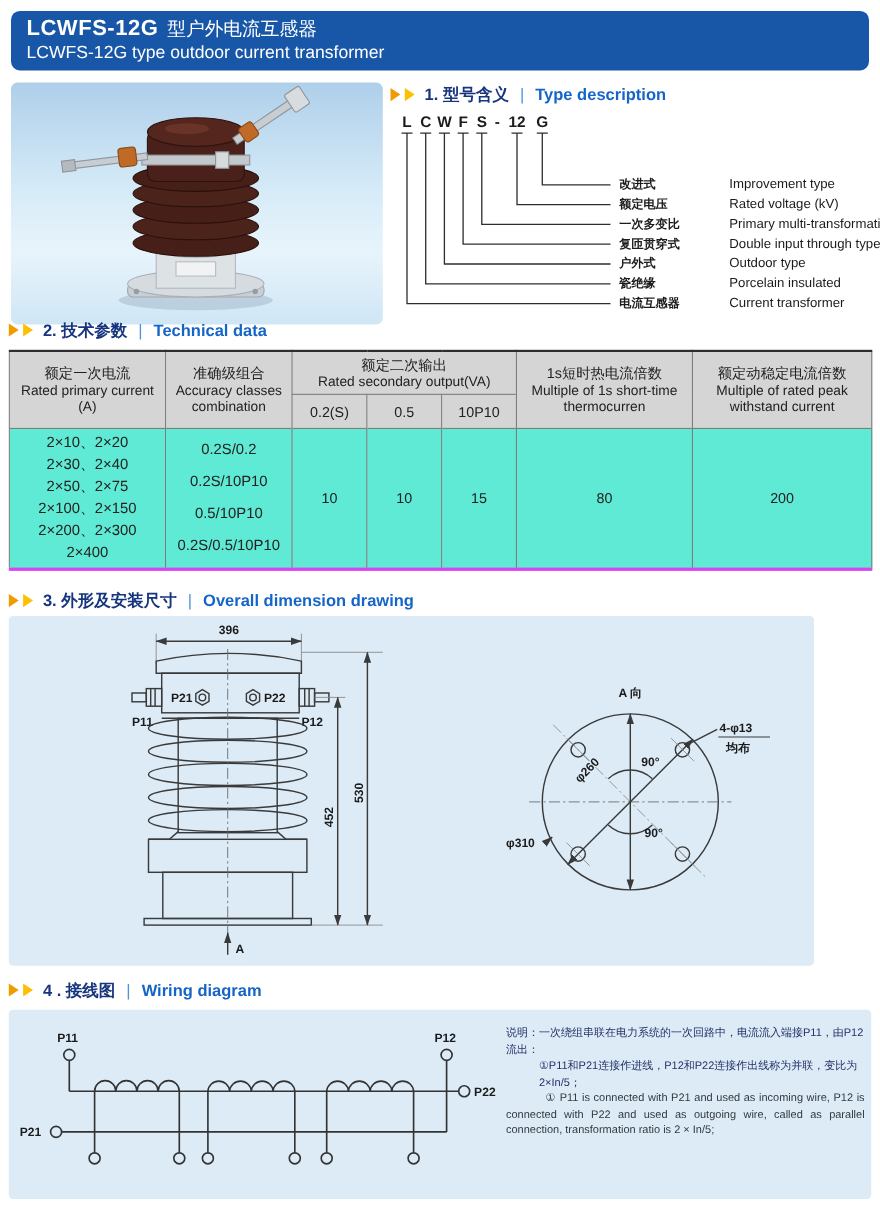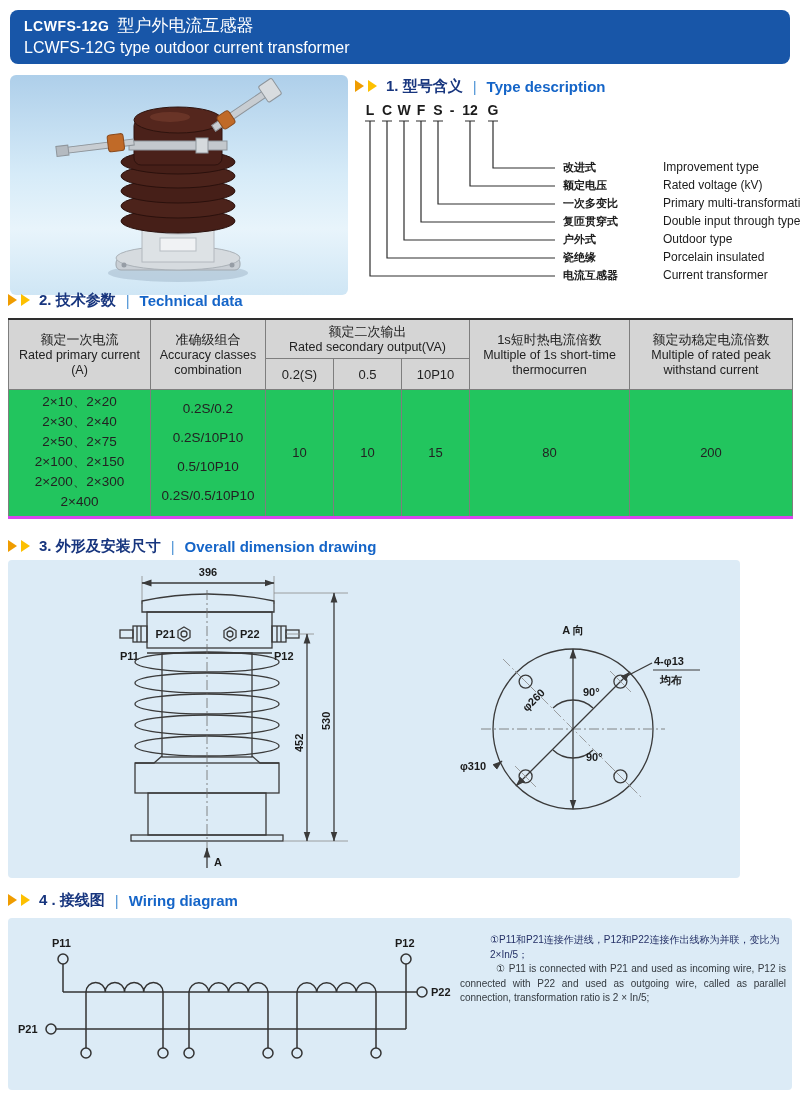--- a/index.html
+++ b/index.html
@@ -2,21 +2,21 @@
 <html><head>
 <meta charset="utf-8">
 <style>
   html,body{margin:0;padding:0;background:#fff;}
   body{width:800px;height:1098px;position:relative;font-family:"Liberation Sans",sans-serif;color:#222;}
 
   
   .titlebar{position:absolute;left:10px;top:10px;width:780px;height:54px;background:#1856a8;border-radius:8px;
             color:#fff;padding:5px 14px;box-sizing:border-box;}
   .titlebar .t1{font-size:17px;line-height:22px;}
-  .titlebar .model{font-weight:bold;font-size:14px;letter-spacing:.5px;margin-right:8px;}
+  .titlebar .model{font-weight:bold;font-size:20px;letter-spacing:.5px;margin-right:8px;}
   .titlebar .t2{font-size:16px;line-height:22px;}
 
   
   .sec{position:absolute;display:flex;align-items:center;gap:4px;height:20px;white-space:nowrap;}
   .tri{width:0;height:0;border-top:6px solid transparent;border-bottom:6px solid transparent;display:inline-block;}
   .tri1{border-left:9px solid #ef9c00;}
   .tri2{border-left:9px solid #fdc001;margin-right:5px;}
   .sec .cn{color:#17357e;font-weight:bold;font-size:15px;margin-right:6px;}
   .sec .dv{color:#4f94d6;font-size:15px;margin-right:6px;font-weight:normal;}
   .sec .en{color:#1565c8;font-size:15px;font-weight:bold;}
@@ -34,21 +34,21 @@
   .typed .row .ren{position:absolute;left:306px;}
 
   
   table.tech{position:absolute;left:8px;top:318px;width:784px;border-collapse:collapse;table-layout:fixed;
              border-top:2px solid #2e2e2e;border-bottom:3px solid #d946ef;}
   table.tech th,table.tech td{border-left:1px solid #7e7e7e;border-right:1px solid #7e7e7e;text-align:center;vertical-align:middle;}
   table.tech th{background:#d5d5d5;font-weight:normal;padding:3px 2px;}
   table.tech .hcn{font-size:13px;line-height:17px;}
   table.tech .hen{font-size:12.5px;line-height:15px;}
   table.tech tr.sub th{border-top:1px solid #7e7e7e;font-size:13px;height:24px;background:#d5d5d5;}
-  table.tech td{background:#22c55e;font-size:13px;}
+  table.tech td{background:#5eead4;font-size:13px;}
   table.tech .l1{line-height:20px;font-size:13.5px;}
   table.tech .l2{line-height:29px;font-size:13.5px;}
   table.tech tbody td{border-top:1px solid #7e7e7e;padding:2px 0 4px;}
 
   
   .panel{position:absolute;background:#dcebf6;border-radius:4px;}
   .p-draw{left:8px;top:560px;width:732px;height:318px;}
   .p-wire{left:8px;top:918px;width:784px;height:172px;}
 
   
@@ -392,19 +392,20 @@
         <circle cx="289" cy="135" r="5" fill="#dcebf6"></circle>
         <circle cx="368" cy="135" r="5" fill="#dcebf6"></circle>
       </g>
       <text class="dwg" x="44" y="29">P11</text>
       <text class="dwg" x="387" y="29">P12</text>
       <text class="dwg" x="423" y="78">P22</text>
       <text class="dwg" x="10" y="115">P21</text>
     </svg>
 
     <div class="notes">
+      <p class="ncn">说明：一次绕组串联在电力系统的一次回路中，电流流入端接P11，由P12流出：</p>
       <p class="ncn ind">①P11和P21连接作进线，P12和P22连接作出线称为并联，变比为2×In/5；</p>
       <p class="nen ind">① P11 is connected with P21 and used as incoming wire, P12 is connected with P22 and used as outgoing wire, called as parallel connection, transformation ratio is 2 × In/5;</p>
 
     </div>
   </div>
 
 </div>
 
 </body></html>

